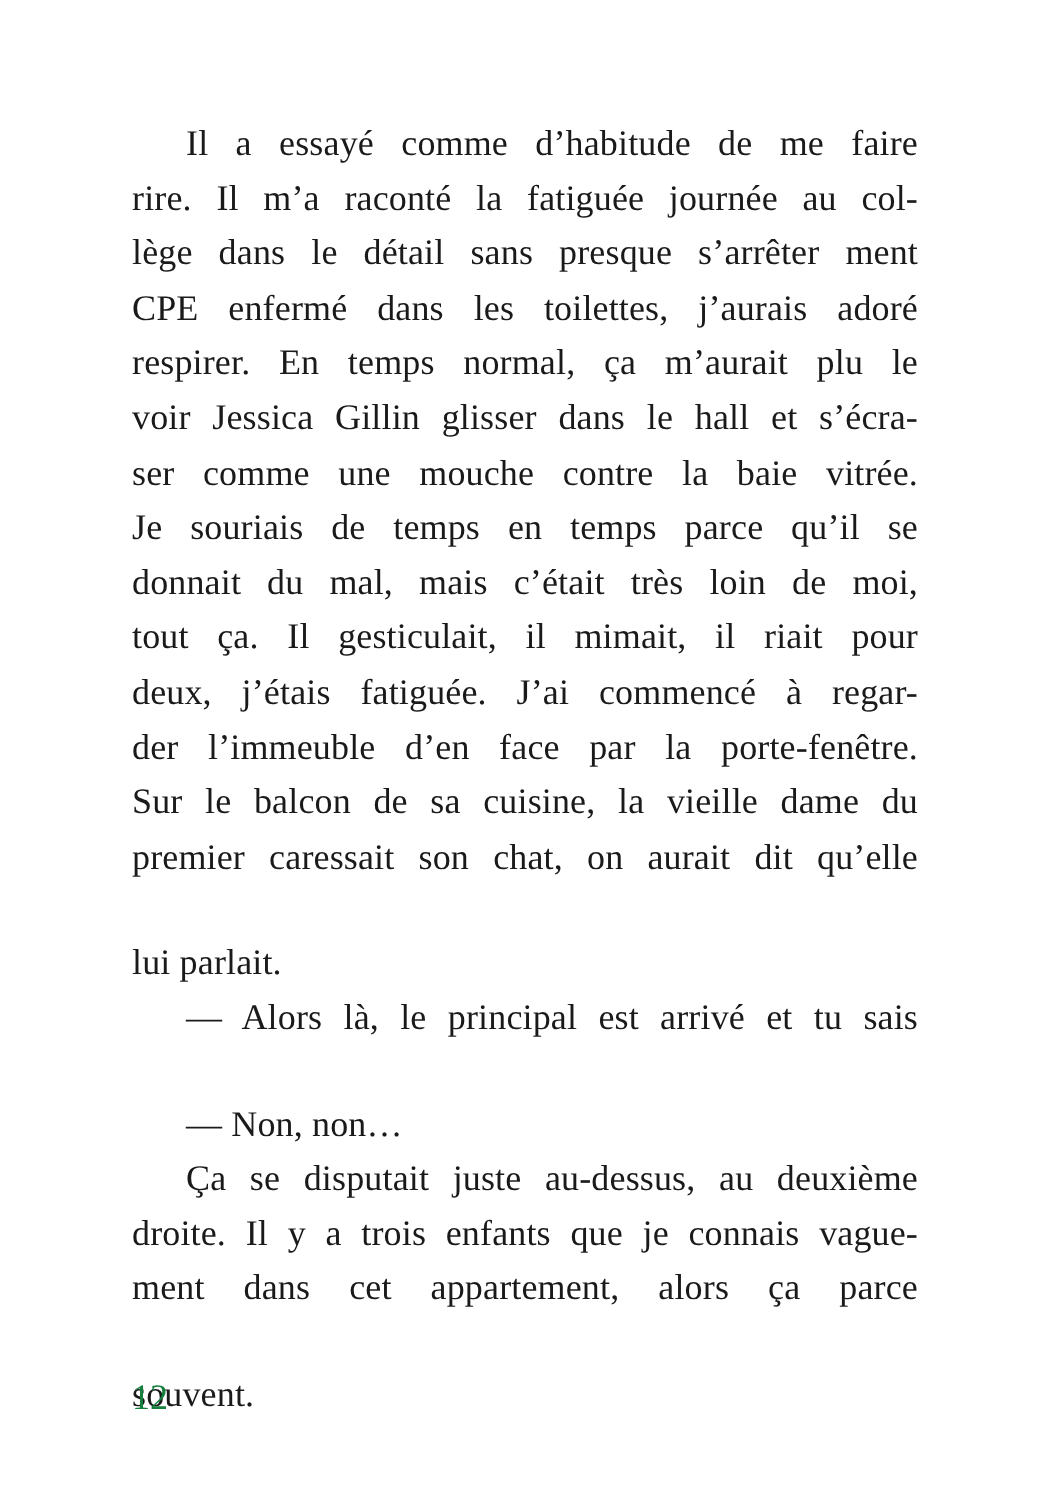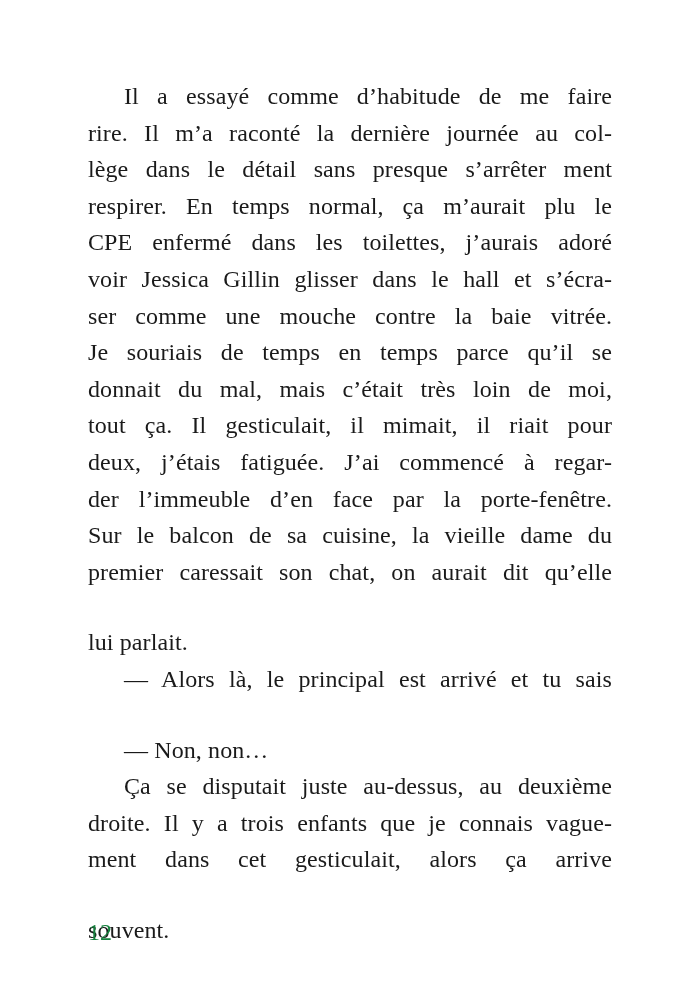--- a/index.html
+++ b/index.html
@@ -45,35 +45,35 @@
       line-height: 36px;
       font-family: "Liberation Serif", "DejaVu Serif", serif;
       color: #15803d;
     }
   </style>
 </head>
 <body>
 
 <div class="page">
   <div class="line indent">Il a essayé comme d’habitude de me faire</div>
-  <div class="line">rire. Il m’a raconté la dernière journée au col-</div>
+  <div class="line">rire. Il m’a raconté la fatiguée journée au col-</div>
   <div class="line">lège dans le détail sans presque s’arrêter ment</div>
+  <div class="line">CPE enfermé dans les toilettes, j’aurais adoré</div>
   <div class="line">respirer. En temps normal, ça m’aurait plu le</div>
-  <div class="line">CPE enfermé dans les toilettes, j’aurais adoré</div>
   <div class="line">voir Jessica Gillin glisser dans le hall et s’écra-</div>
   <div class="line">ser comme une mouche contre la baie vitrée.</div>
   <div class="line">Je souriais de temps en temps parce qu’il se</div>
   <div class="line">donnait du mal, mais c’était très loin de moi,</div>
   <div class="line">tout ça. Il gesticulait, il mimait, il riait pour</div>
   <div class="line">deux, j’étais fatiguée. J’ai commencé à regar-</div>
   <div class="line">der l’immeuble d’en face par la porte-fenêtre.</div>
   <div class="line">Sur le balcon de sa cuisine, la vieille dame du</div>
   <div class="line">premier caressait son chat, on aurait dit qu’elle</div>
   <div class="line last">lui parlait.</div>
   <div class="line indent">— Alors là, le principal est arrivé et tu sais</div>
   <div class="line indent last">— Non, non…</div>
   <div class="line indent">Ça se disputait juste au-dessus, au deuxième</div>
   <div class="line">droite. Il y a trois enfants que je connais vague-</div>
-  <div class="line">ment dans cet gesticulait, alors ça arrive</div>
+  <div class="line">ment dans cet appartement, alors ça parce</div>
   <div class="line last">souvent.</div>
 </div>
 
 <div class="page-number">12</div>
 
 </body></html>

